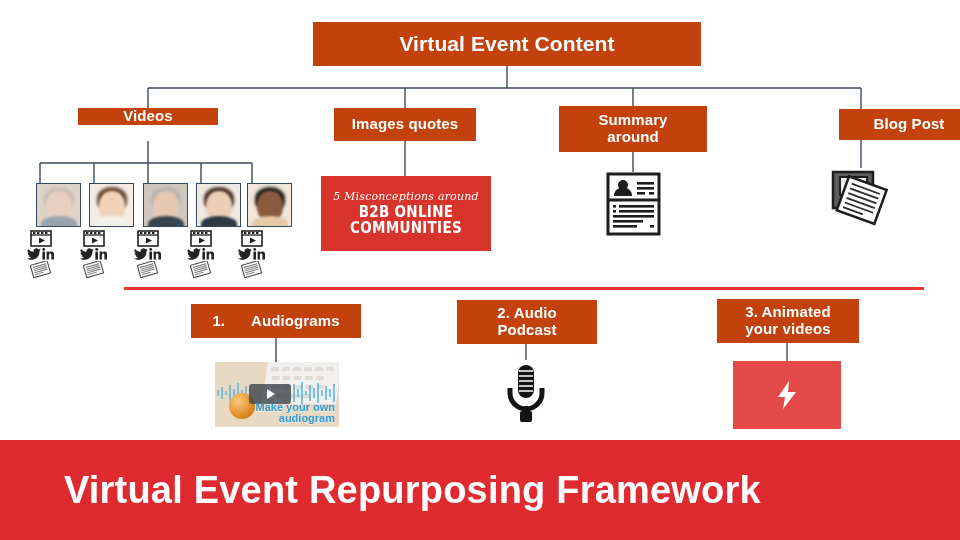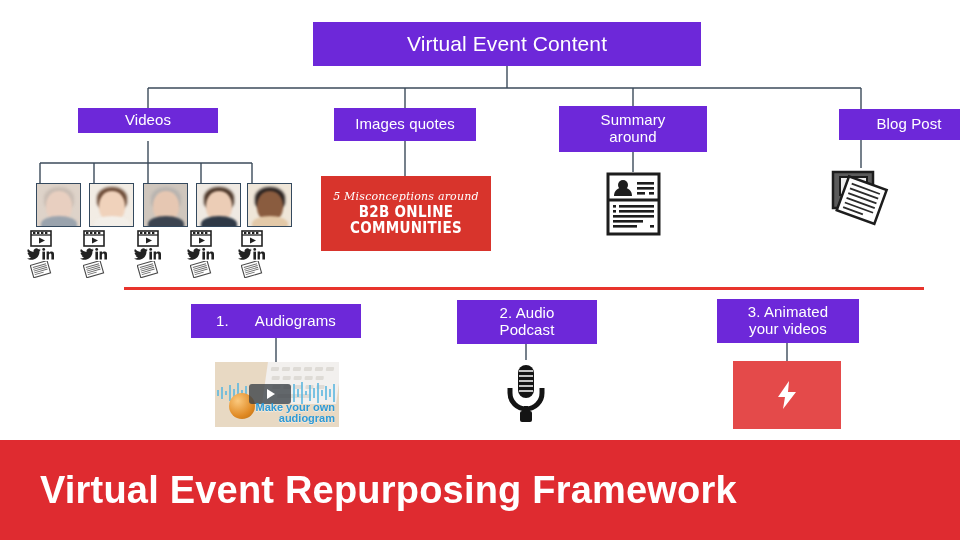--- a/index.html
+++ b/index.html
@@ -25,37 +25,37 @@
     position: absolute;
     left: 0;
     top: 0;
     width: 960px;
     height: 540px;
     pointer-events: none;
   }
   
   .box {
     position: absolute;
-    background: #6d28d9;
+    background: #c2410c;
     color: #ffffff;
     display: flex;
     align-items: center;
     justify-content: center;
     text-align: center;
-    font-weight: normal;
+    font-weight: bold;
     line-height: 1.12;
     box-sizing: border-box;
     letter-spacing: .1px;
   }
   .box-root {
     left: 313px; top: 22px; width: 388px; height: 44px;
     font-size: 21px;
   }
   .box-l2 { font-size: 15px; }
-  .box-videos      { left: 78px;  top: 108px; width: 140px; height: 25px; }
+  .box-videos      { left: 78px;  top: 108px; width: 140px; height: 17px; }
   .box-images      { left: 334px; top: 108px; width: 142px; height: 33px; }
   .box-summary     { left: 559px; top: 106px; width: 148px; height: 46px; }
   .box-blog        { left: 791px; top: 109px; width: 140px; height: 31px; margin-left: 48px; }
 
   .box-b1 { left: 191px; top: 304px; width: 170px; height: 34px; font-size: 15px; }
   .box-b1 .num { margin-right: 26px; }
   .box-b2 { left: 457px; top: 300px; width: 140px; height: 44px; font-size: 15px; }
   .box-b3 { left: 717px; top: 299px; width: 142px; height: 44px; font-size: 15px; }
 
   
@@ -222,21 +222,21 @@
     position: absolute;
     left: 0; top: 440px; width: 960px; height: 100px;
     background: #df2b30;
     display: flex;
     align-items: center;
   }
   .banner-title {
     color: #ffffff;
     font-weight: bold;
     font-size: 38px;
-    margin-left: 40px;
+    margin-left: 64px;
     letter-spacing: .2px;
   }
 </style>
 </head>
 <body>
 
 <div class="canvas">
 
   <svg class="lines" viewBox="0 0 960 540" width="960" height="540">
     <g stroke="#3b4a5a" stroke-width="1.4" fill="none">

